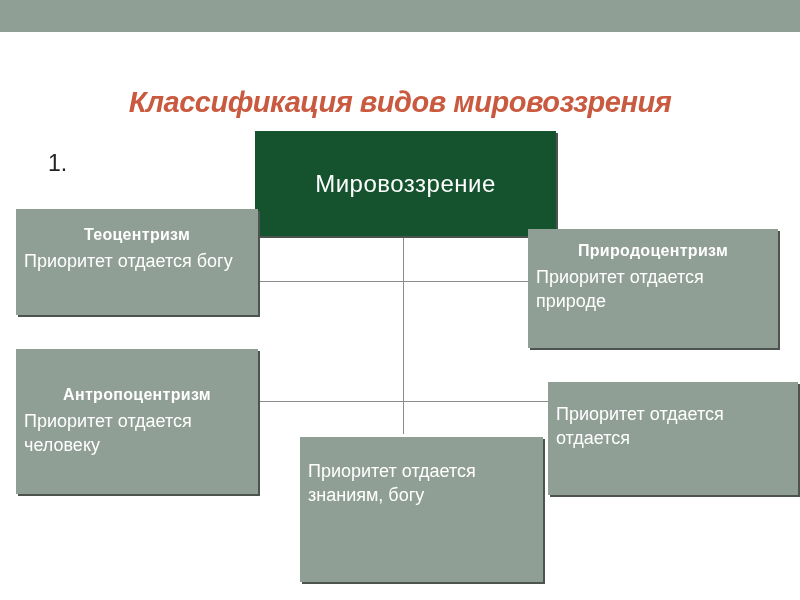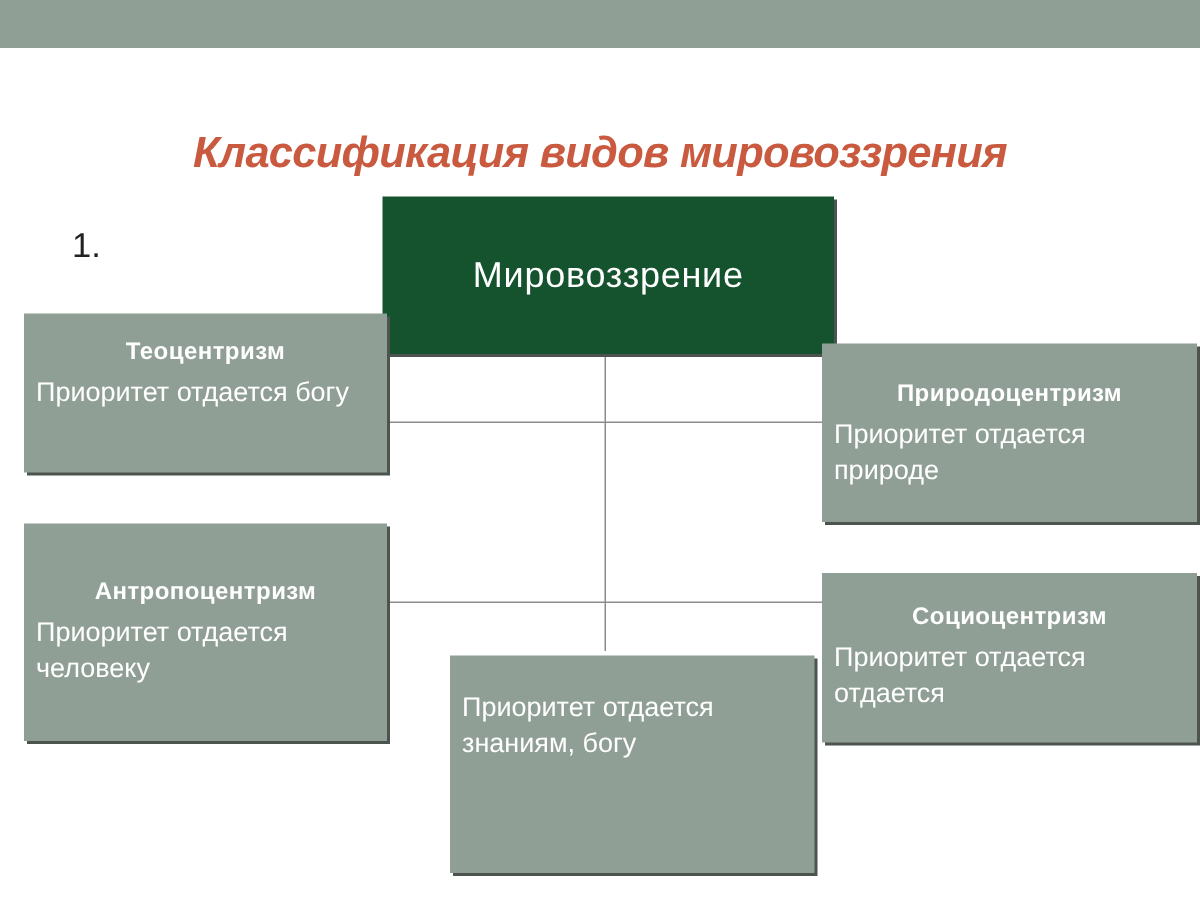--- a/index.html
+++ b/index.html
@@ -51,30 +51,29 @@
 
 <div class="root">
   <span>Мировоззрение</span>
 </div>
 
 <div class="box" style="left:16px; top:209px; width:242px; height:106px; padding-top:16px;">
   <span class="head">Теоцентризм</span>
   <span class="desc">Приоритет отдается богу</span>
 </div>
 
-<div class="box" style="left:548px; top:229px; width:250px; height:119px; padding-top:24px;">
+<div class="box" style="left:528px; top:229px; width:250px; height:119px; padding-top:12px;">
   <span class="head">Природоцентризм</span>
   <span class="desc">Приоритет отдается природе</span>
 </div>
 
 <div class="box" style="left:16px; top:349px; width:242px; height:145px; padding-top:36px;">
   <span class="head">Антропоцентризм</span>
   <span class="desc">Приоритет отдается человеку</span>
 </div>
 
 <div class="box" style="left:548px; top:382px; width:250px; height:113px; padding-top:20px;">
-  <span class="head">Социоцентризм</span>
   <span class="desc">Приоритет отдается отдается</span>
 </div>
 
 <div class="box" style="left:300px; top:437px; width:243px; height:145px; padding-top:22px;">
   <span class="desc">Приоритет отдается знаниям, богу</span>
 </div>
 
 </body></html>

